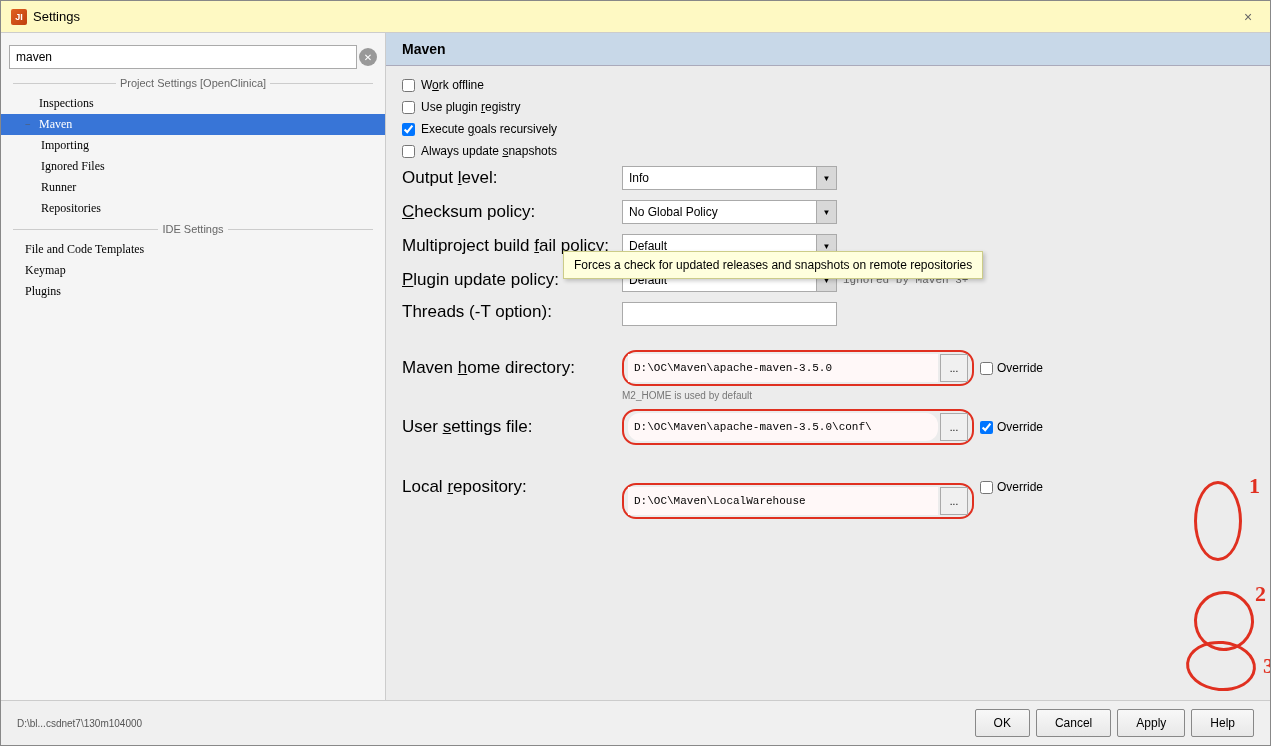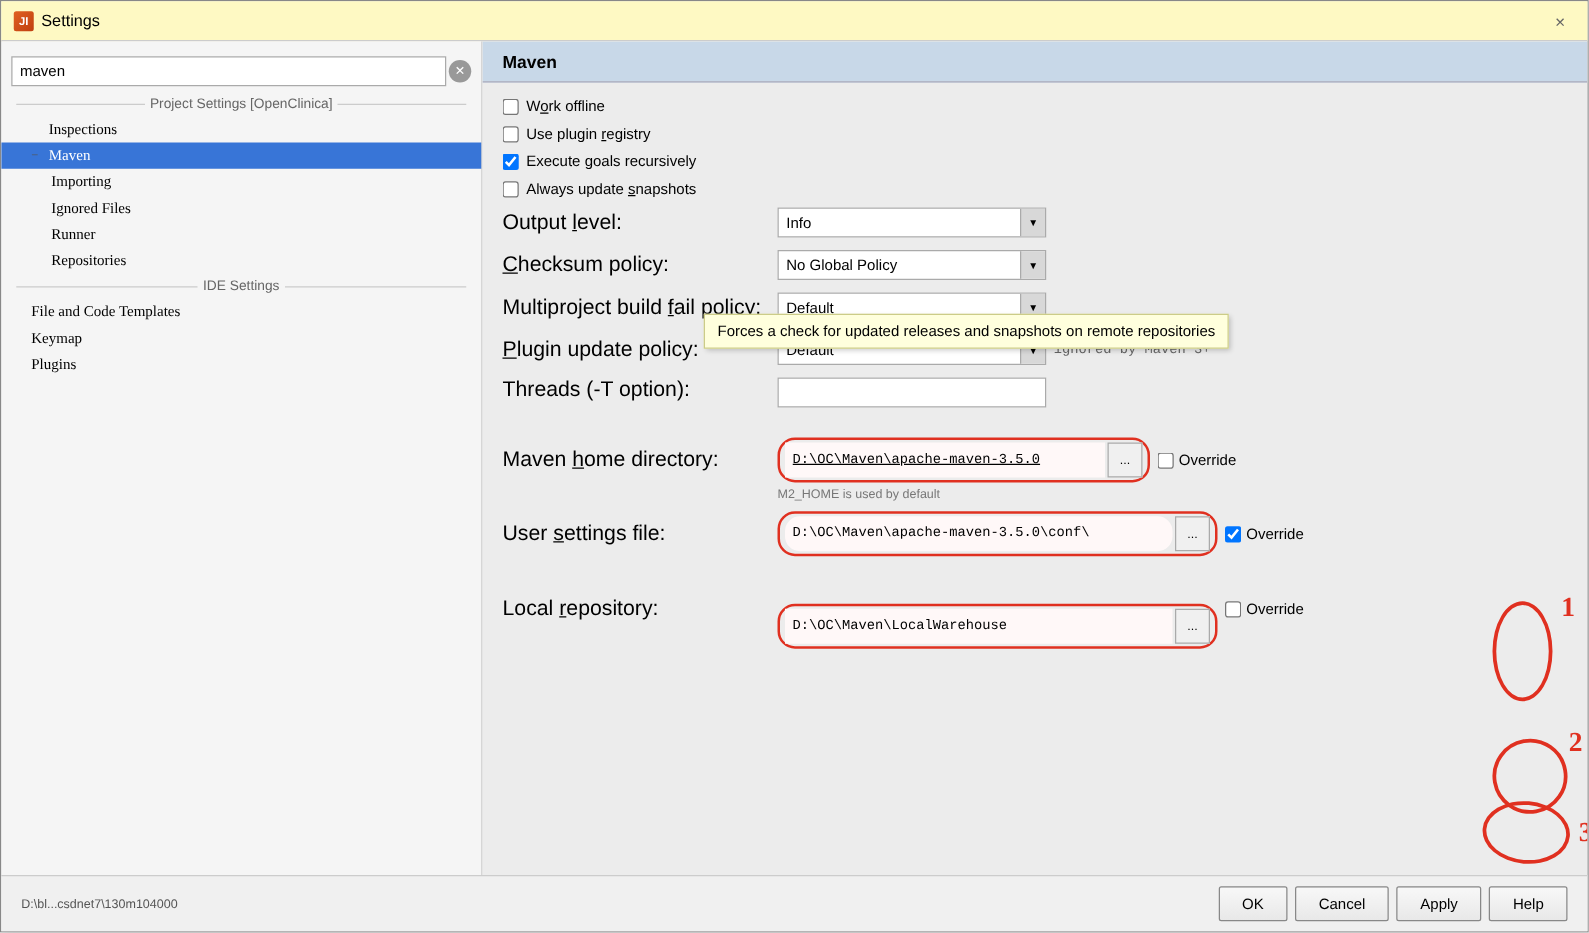--- a/index.html
+++ b/index.html
@@ -422,21 +422,21 @@
         </div>
 
         <div class="threads-row">
           <div class="form-label">Threads (-T option):</div>
           <input type="text" class="text-input threads-input" style="width: 215px;" value="">
         </div>
 
         <div class="form-row" style="position:relative;">
           <div class="form-label">Maven <span class="underline">h</span>ome directory:</div>
           <div style="display:flex; align-items:center; border: 2.5px solid #e03020; border-radius: 14px; padding: 2px 4px;">
-            <input type="text" class="path-input" style="border: none; border-radius: 0px; width: 256px; text-decoration: underline;" value="D:\OC\Maven\apache-maven-3.5.0">
+            <input type="text" class="path-input" style="border: none; border-radius: 0px; width: 310px;" value="D:\OC\Maven\apache-maven-3.5.0">
             <div class="browse-btn">...</div>
           </div>
           <div class="override-check">
             <input type="checkbox" id="cb-override-home" style="">
             <label for="cb-override-home">Override</label>
           </div>
         </div>
         <div style="margin-left: 220px; margin-top: -6px; margin-bottom: 8px; font-size: 10px; color: #777;">M2_HOME is used by default</div>
 
         <div class="form-row">

